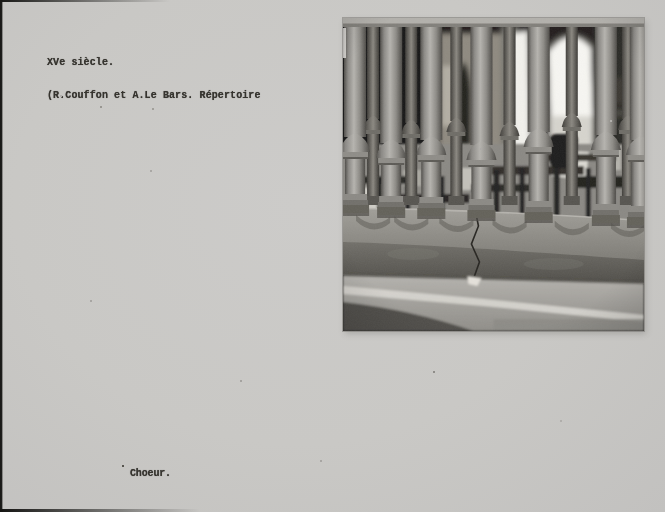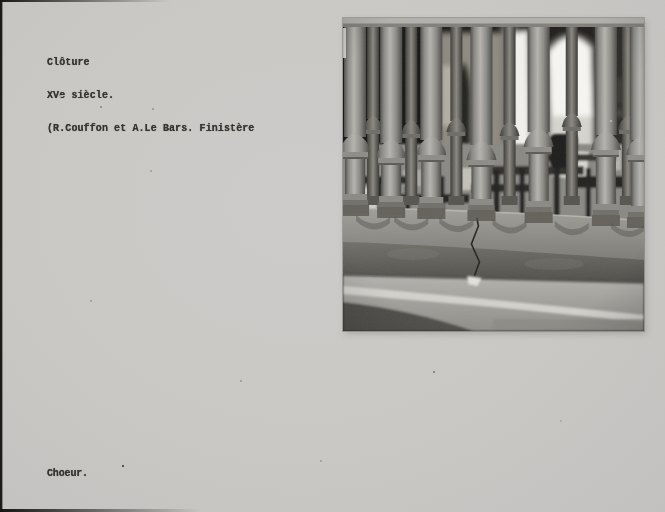--- a/index.html
+++ b/index.html
@@ -26,37 +26,36 @@
   .edge-bottom{position:absolute;left:0;bottom:0;height:3px;width:200px;
     background:linear-gradient(to right,#151513,rgba(24,24,22,0));}
   .typewriter{
     position:absolute;color:var(--ink,#36342f);font-weight:bold;font-size:10px;line-height:11px;
     white-space:pre;text-shadow:0 0 0.7px rgba(52,50,46,.85);
   }
   .typewriter span{display:block;}
   #caption{left:47px;top:35px;letter-spacing:0.1px;}
   #credit{left:392px;top:350px;letter-spacing:0.5px;}
   #location{left:47px;top:446px;letter-spacing:-0.15px;}
-  #location .line2{}
+  #location .line2{margin-left:83px;}
   #photo{
     position:absolute;left:343px;top:18px;width:301px;height:313px;
     box-shadow:0 0 0 1px rgba(106,104,100,.45), 2px 3px 6px rgba(80,78,74,.25);
     background:#232220;
   }
   #photo svg{display:block;width:100%;height:100%;}
 </style>
 </head>
 <body>
 
 <div class="card">
 
   <div class="typewriter" id="caption">
-    <span>Clôture</span>
     <span>XVe siècle.</span>
-    <span>(R.Couffon et A.Le Bars. Finistère</span>
+    <span>(R.Couffon et A.Le Bars. Répertoire</span>
   </div>
 
   <figure id="photo" style="margin:0;" aria-label="Black-and-white photograph: granite baluster screen (cloture) of the choir seen close up, church interior with bright window and chairs behind, carved stone rail base with crack below">
     <svg viewBox="0 0 300 313" preserveAspectRatio="none">
       <defs>
         <linearGradient id="gTube" x1="0" y1="0" x2="1" y2="0">
           <stop offset="0" stop-color="#504e4a"></stop>
             <stop offset="0.18" stop-color="#8a8884"></stop>
           <stop offset="0.45" stop-color="#b5b3ae"></stop>
             <stop offset="0.72" stop-color="#8d8b86"></stop>

